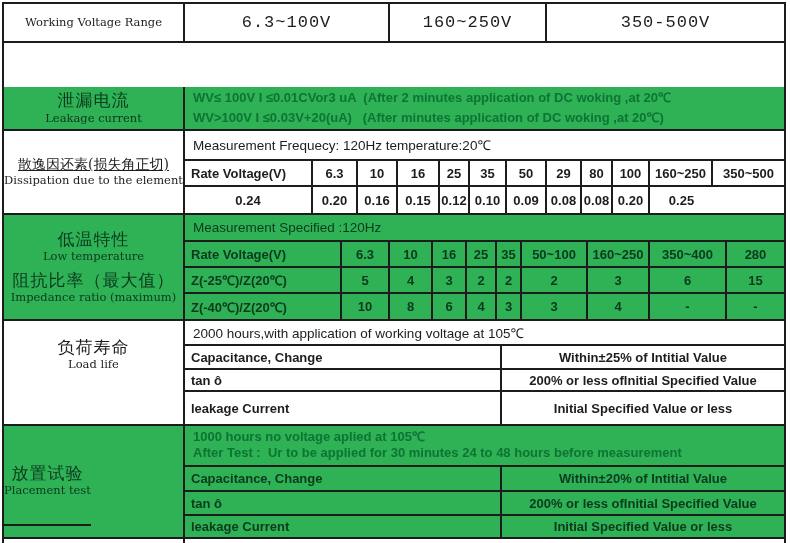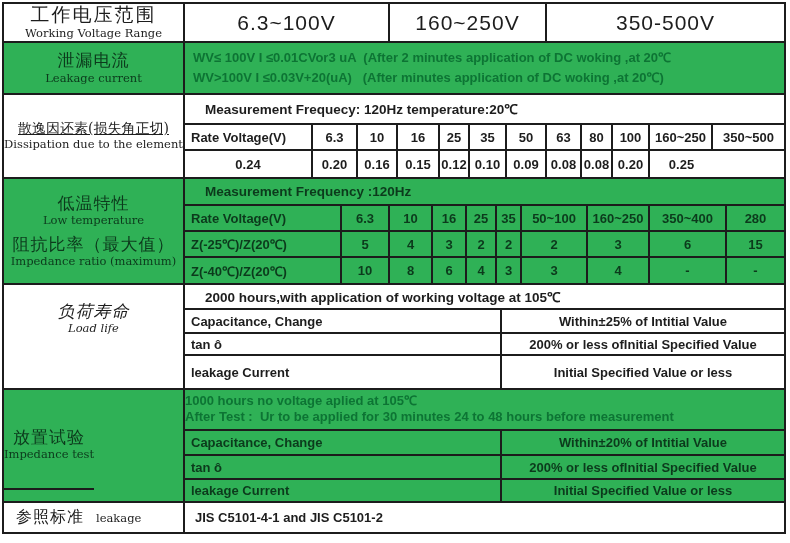--- a/index.html
+++ b/index.html
@@ -8,75 +8,74 @@
     --gtxt:#0d7434;
     --gdark:#0c3a1c;
     --ink:#1d1d1d;
   }
   *{margin:0;padding:0;box-sizing:border-box;}
   html,body{width:790px;height:543px;background:#ffffff;overflow:hidden;}
   body{font-family:"Liberation Sans",sans-serif;color:var(--ink);}
   .tbl{position:absolute;left:2px;top:2px;width:784px;border:2px solid var(--bd);background:#fff;}
   .row{display:grid;border-bottom:2px solid var(--bd);}
   .r-head{grid-template-columns:181px 205px 157px 1fr;height:39px;}
-  .r-leak{grid-template-columns:181px 1fr;height:52px;background:var(--green);}
+  .r-leak{grid-template-columns:181px 1fr;height:44px;background:var(--green);margin-top:44px;}
   .r-diss{grid-template-columns:181px 1fr;height:84px;}
   .r-low{grid-template-columns:181px 1fr;height:106px;background:var(--green);}
   .r-load{grid-template-columns:181px 1fr;height:105px;}
   .r-place{grid-template-columns:181px 1fr;height:113px;background:var(--green);}
   .r-std{grid-template-columns:181px 1fr;height:29px;border-bottom:none;}
   .lab{border-right:2px solid var(--bd);display:flex;flex-direction:column;align-items:center;justify-content:center;text-align:center;}
   .cn-lg{font-family:"DejaVu Serif",serif;font-size:19px;line-height:1.15;letter-spacing:2px;font-weight:400;}
   .cn{font-family:"DejaVu Serif",serif;font-size:17px;line-height:1.2;letter-spacing:1px;font-weight:400;}
   .cn-sm{font-family:"DejaVu Serif",serif;font-size:14px;line-height:1.2;font-weight:400;text-decoration:underline;}
   .en{font-family:"DejaVu Serif",serif;font-size:11.5px;line-height:1.3;font-weight:400;}
-  .hv{display:flex;align-items:center;justify-content:center;font-family:Liberation Sans, sans-serif;font-size:21px;letter-spacing:1px;}
+  .hv{display:flex;align-items:center;justify-content:center;font-family:Liberation Mono, monospace;font-size:17px;letter-spacing:1px;}
   .br{border-right:2px solid var(--bd);}
   .stack{display:flex;flex-direction:column;min-width:0;}
   .sub{border-bottom:2px solid var(--bd);display:flex;align-items:center;}
   .sub:last-child{border-bottom:none;flex:1;}
   .sans{font-size:13px;font-weight:600;line-height:1.25;}
-  .note{padding-left:20px;font-size:13.5px;font-weight:700;}
+  .note{padding-left:8px;font-size:13.5px;font-weight:400;}
   .pre{white-space:pre;}
   .gt{color:var(--gtxt);}
   .gd{color:var(--gdark);}
   .g-diss{display:grid;grid-template-columns:128px 45px 40px 42px 30px 37px 40px 35px 31px 37px 63px 1fr;align-items:stretch;width:100%;height:100%;}
   .g-low{display:grid;grid-template-columns:157px 48px 43px 34px 30px 25px 66px 62px 77px 1fr;align-items:stretch;width:100%;height:100%;}
   .g-split{display:grid;grid-template-columns:317px 1fr;align-items:stretch;width:100%;height:100%;}
   .vc{border-right:2px solid var(--bd);display:flex;align-items:center;justify-content:center;font-size:13px;font-weight:600;}
   .vc:last-child{border-right:none;border-radius:12px;}
   .vl{justify-content:flex-start;padding-left:6px;}
   .h-note-d{height:30px;}
   .h-hdr{height:26px;}
   .h-note-l{height:27px;}
   .h-26{height:26px;}
   .h-note-ld{height:25px;}
   .h-24{height:24px;}
   .h-22{height:22px;}
   .h-note-p{height:41px;align-items:flex-start;padding-top:3px;}
   .h-25{height:25px;}
   .leak-lines{padding-left:8px;display:flex;flex-direction:column;justify-content:center;gap:3px;border-radius:6px;}
-  .lab-load{justify-content:flex-start;padding-top:16px;font-style:italic;}
+  .lab-load{justify-content:flex-start;padding-top:16px;}
   .place-lab{border-right:2px solid var(--bd);display:flex;flex-direction:row;align-items:center;}
   .place-lab-top{height:88px;border-bottom:2px solid var(--bd);display:flex;flex-direction:column;align-items:center;justify-content:center;text-align:center;}
   .place-lab-bot{flex:1;}
   .std-lab{flex-direction:row;justify-content:flex-start;align-items:center;padding-left:12px;gap:12px;text-align:left;}
   .std-cn{font-family:"DejaVu Serif",serif;font-size:16px;letter-spacing:1px;}
   .std-en{font-family:"DejaVu Serif",serif;font-size:11.5px;}
   .std-val{display:flex;align-items:center;padding-left:10px;font-size:13px;font-weight:600;}
   .gap6{height:6px;}
 </style>
 </head>
 <body>
 
 <div class="tbl">
 
   <div class="row r-head">
     <div class="lab">
-      <div class="cn-lg">工作电压范围</div>
       <div class="en">Working Voltage Range</div>
     </div>
     <div class="hv br">6.3~100V</div>
     <div class="hv br">160~250V</div>
     <div class="hv">350-500V</div>
   </div>
 
   <div class="row r-leak">
     <div class="lab gd">
       <div class="cn">泄漏电流</div>
@@ -97,21 +96,21 @@
       <div class="sub h-note-d note">Measurement Frequecy:  120Hz temperature:20℃</div>
       <div class="sub h-hdr">
         <div class="g-diss">
           <div class="vc vl">Rate Voltage(V)</div>
           <div class="vc">6.3</div>
           <div class="vc">10</div>
           <div class="vc">16</div>
           <div class="vc">25</div>
           <div class="vc">35</div>
           <div class="vc">50</div>
-          <div class="vc">63</div>
+          <div class="vc">29</div>
           <div class="vc">80</div>
           <div class="vc">100</div>
           <div class="vc">160~250</div>
           <div class="vc">350~500</div>
         </div>
       </div>
       <div class="sub">
         <div class="g-diss">
           <div class="vc">0.24</div>
           <div class="vc">0.20</div>
@@ -131,21 +130,21 @@
 
   <div class="row r-low">
     <div class="lab gd">
       <div class="cn">低温特性</div>
       <div class="en">Low temperature</div>
       <div class="gap6"></div>
       <div class="cn">阻抗比率（最大值）</div>
       <div class="en">Impedance ratio (maximum)</div>
     </div>
     <div class="stack gd">
-      <div class="sub h-note-l note">Measurement Frequency :120Hz</div>
+      <div class="sub h-note-l note">Measurement Specified :120Hz</div>
       <div class="sub h-26">
         <div class="g-low">
           <div class="vc vl">Rate Voltage(V)</div>
           <div class="vc">6.3</div>
           <div class="vc">10</div>
           <div class="vc">16</div>
           <div class="vc">25</div>
           <div class="vc">35</div>
           <div class="vc">50~100</div>
           <div class="vc">160~250</div>
@@ -209,27 +208,27 @@
           <div class="vc">Initial Specified Value or less</div>
         </div>
       </div>
     </div>
   </div>
 
   <div class="row r-place">
     <div class="place-lab">
       <div class="place-lab-top gd">
         <div class="cn">放置试验</div>
-        <div class="en">Impedance test</div>
+        <div class="en">Placement test</div>
       </div>
       <div class="place-lab-bot"></div>
     </div>
     <div class="stack gd">
       <div class="sub h-note-p">
-        <div style="">
+        <div style="padding-left:8px;">
           <div class="sans gt">1000 hours no voltage aplied at 105℃</div>
           <div class="sans gt pre">After Test :  Ur to be applied for 30 minutes 24 to 48 hours before measurement</div>
         </div>
       </div>
       <div class="sub h-25">
         <div class="g-split">
           <div class="vc vl">Capacitance, Change</div>
           <div class="vc">Within±20% of Intitial Value</div>
         </div>
       </div>

